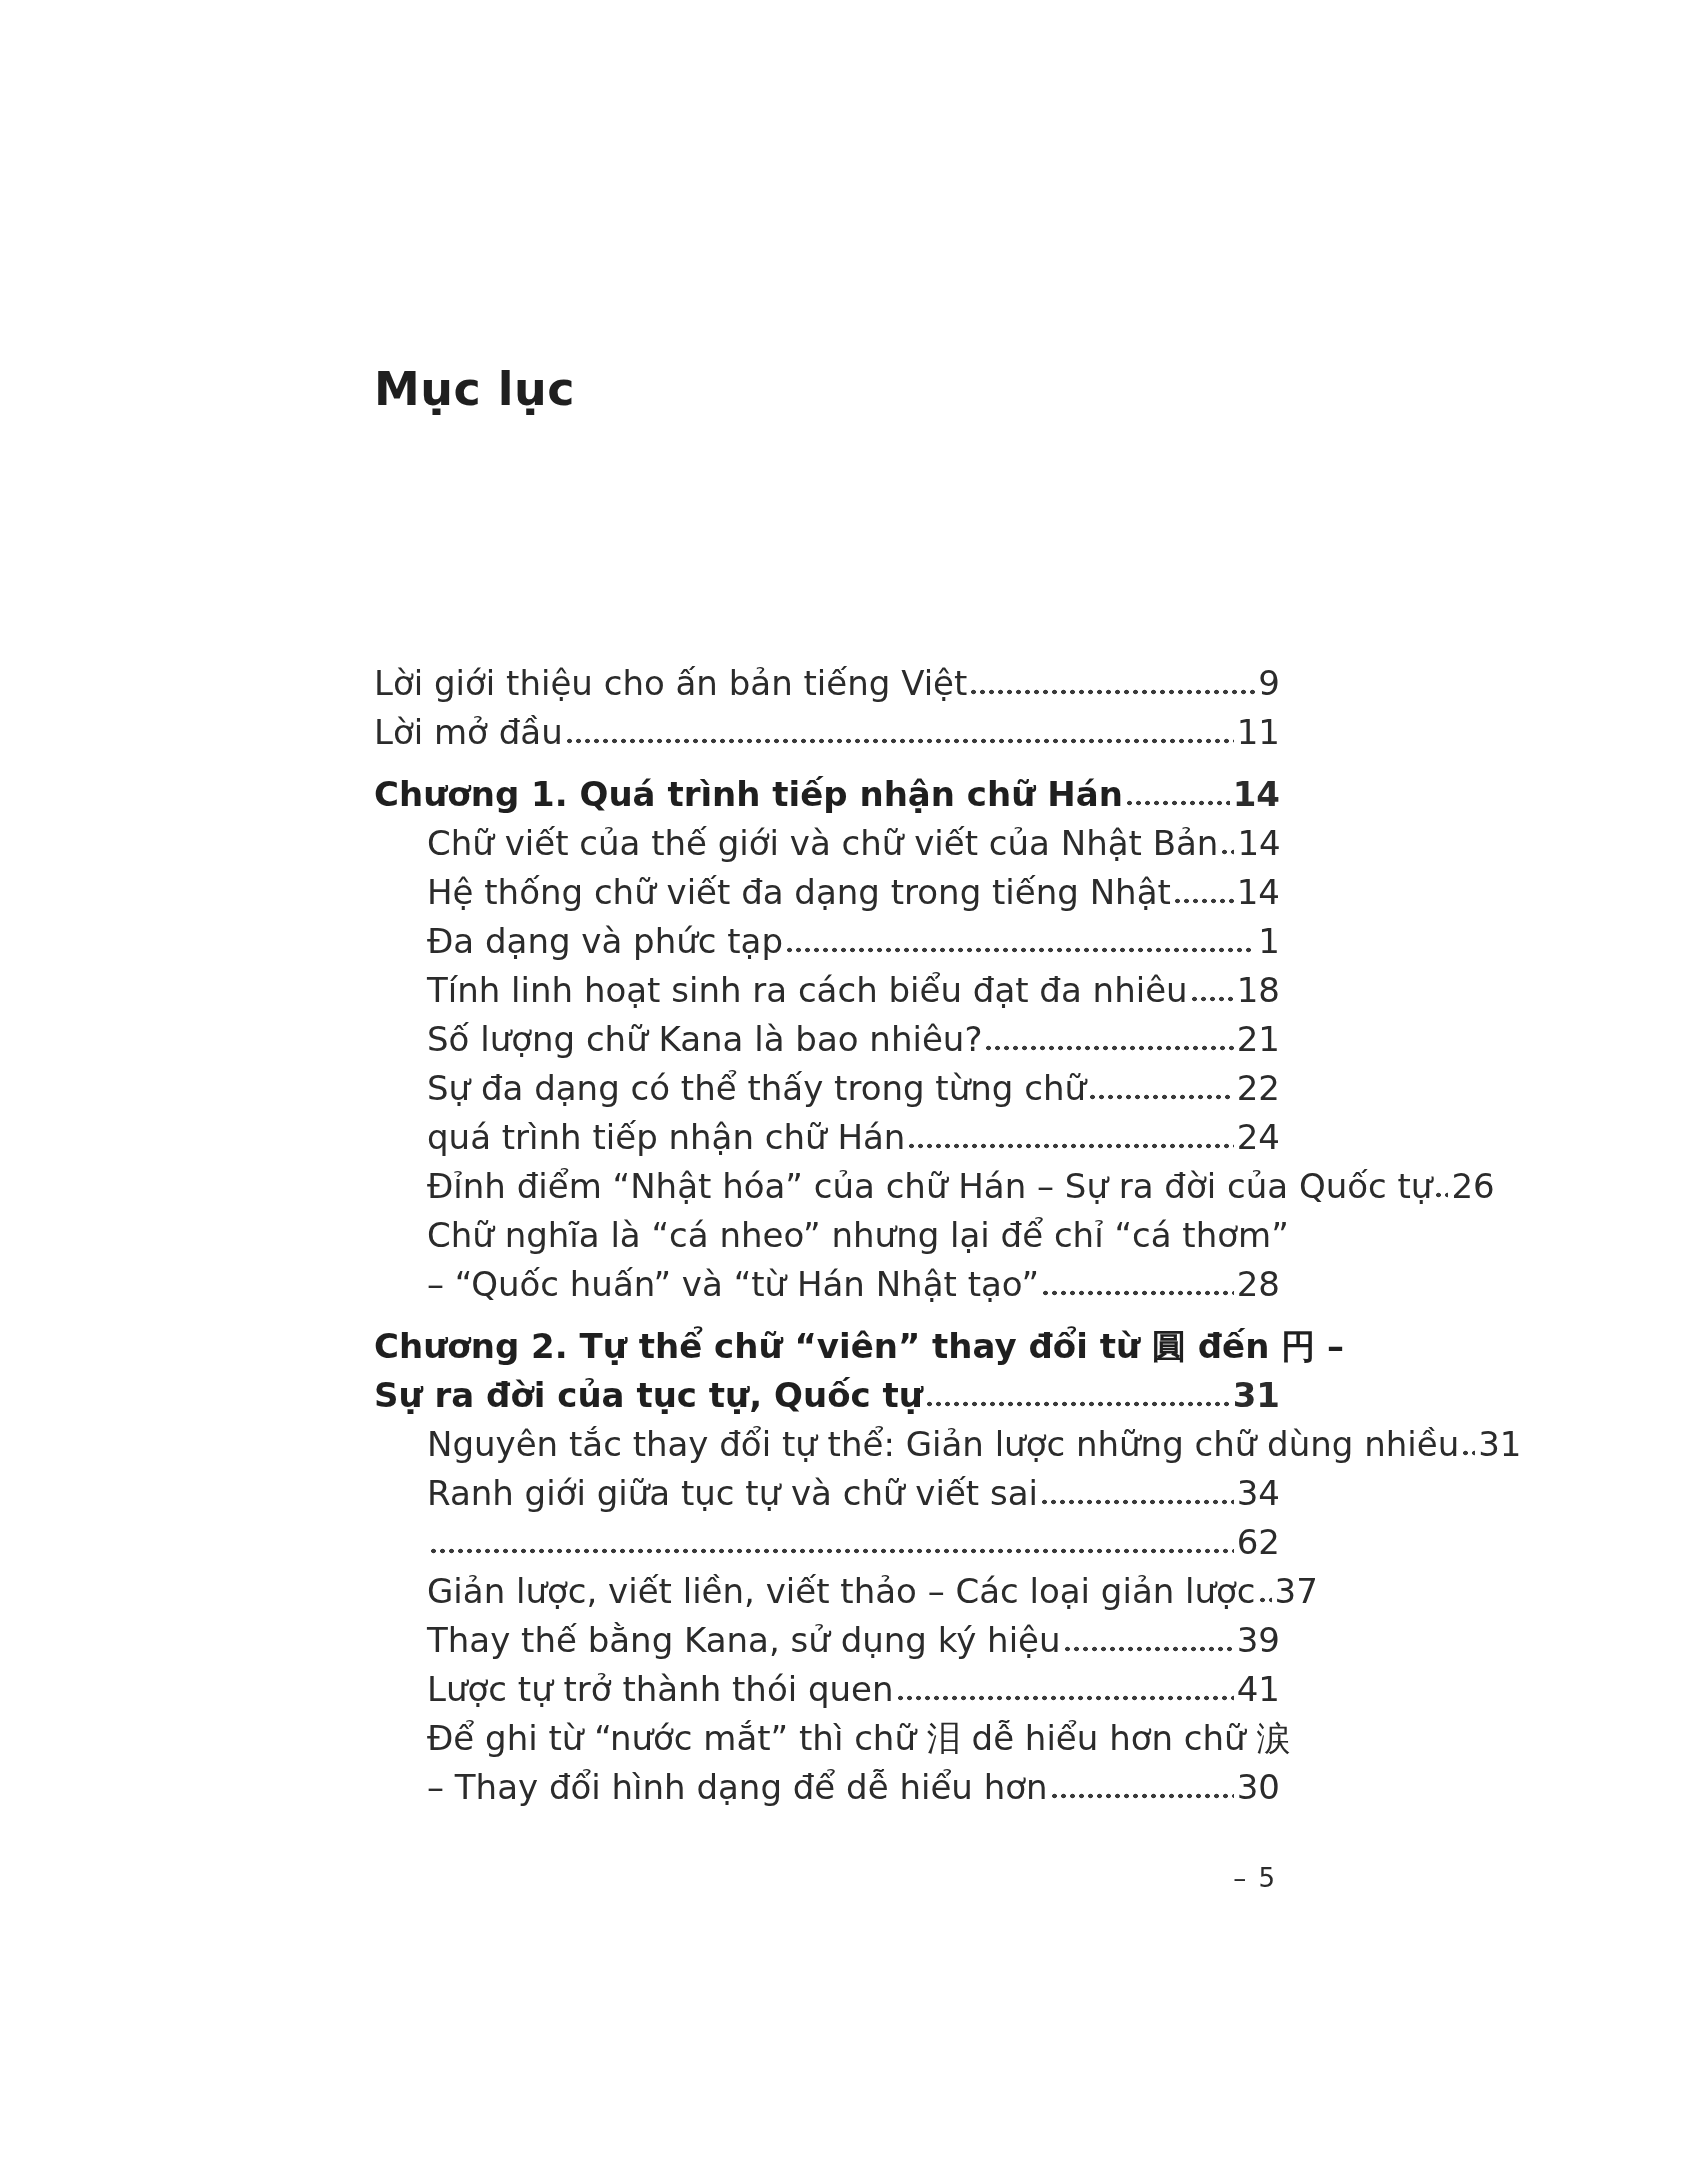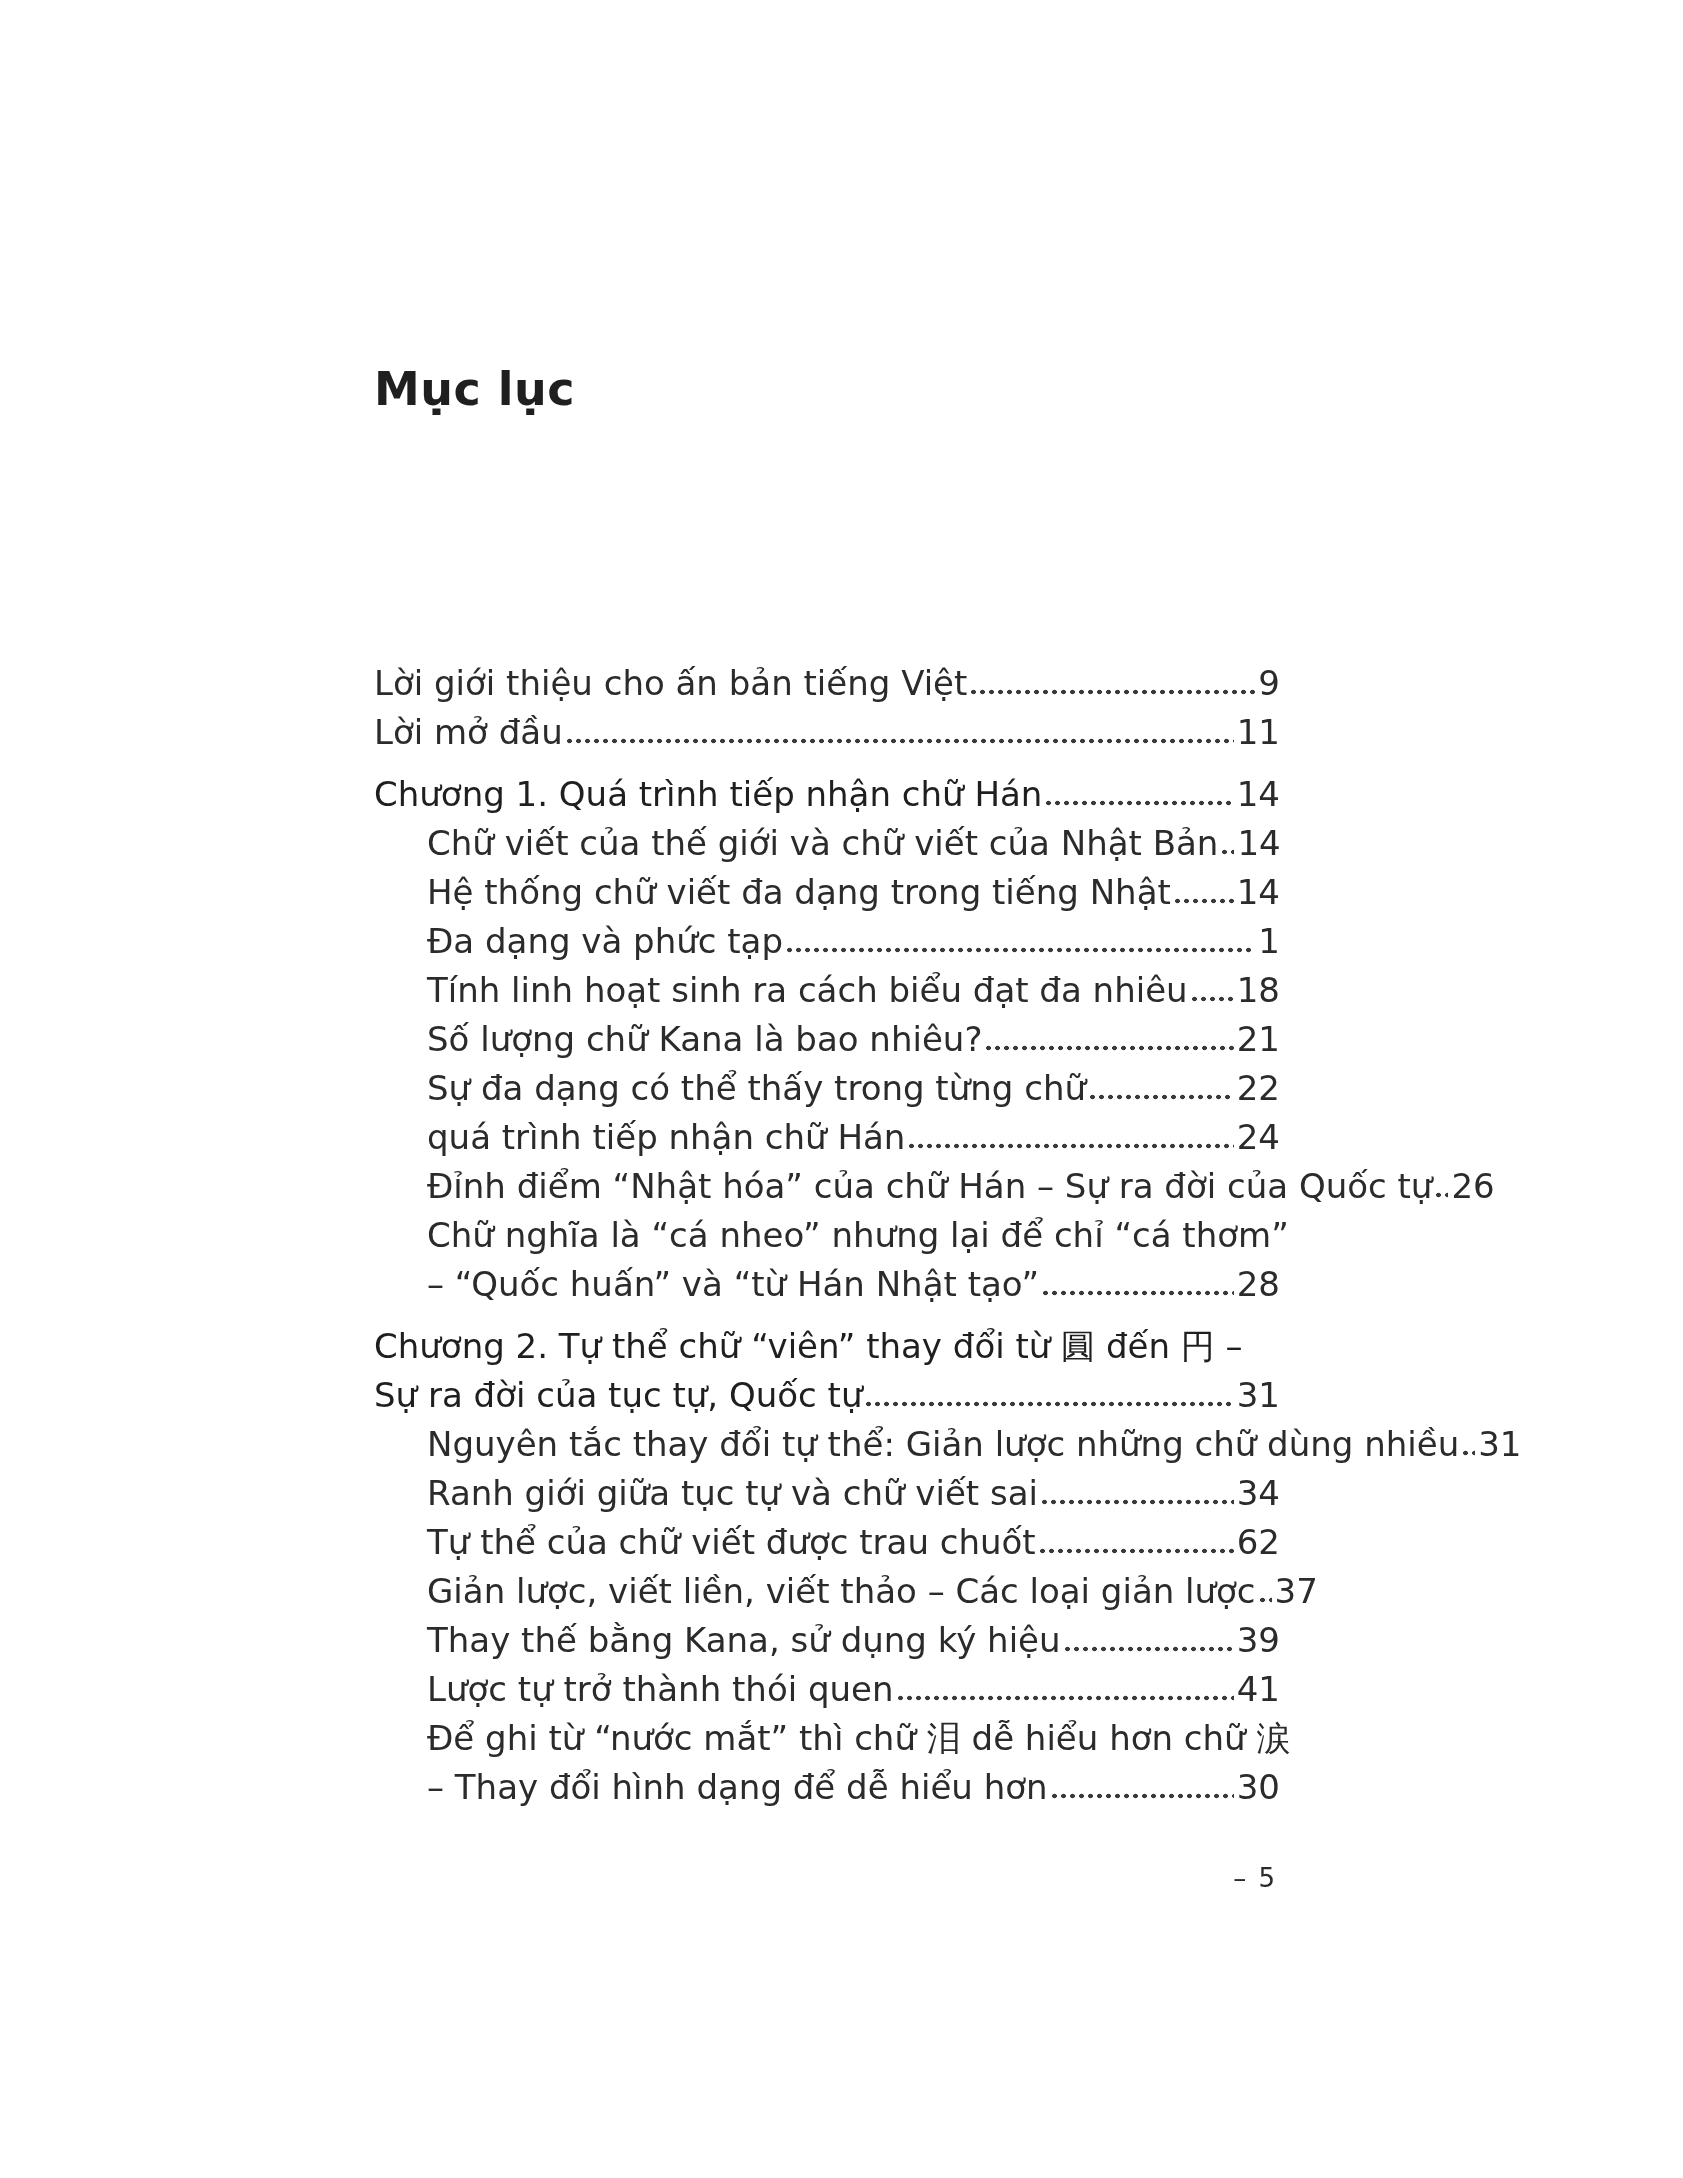--- a/index.html
+++ b/index.html
@@ -22,21 +22,21 @@
   }
   .toc {
     position:absolute;
     left:374px; top:659px;
     width:906px;
     font-size:34px;
   }
   .row { display:flex; align-items:baseline; line-height:49px; }
   .line { line-height:49px; }
   .sub { padding-left:53px; }
-  .chapter { font-weight:normal; color:#1f1f1f; margin-top:13px; }
+  .chapter { font-weight:bold; color:#1f1f1f; margin-top:13px; }
   .lbl { white-space:nowrap; }
   .leader {
     flex:1 1 auto;
     min-width:12px;
     height:6px;
     margin:0 3px -3px 4px;
     background-image:radial-gradient(circle at 2.5px 3px, #3a3a3a 2.1px, rgba(0,0,0,0) 2.6px);
     background-size:9px 6px;
     background-repeat:repeat-x;
     background-position:left bottom;
@@ -153,21 +153,20 @@
       <span class="pg">31</span>
     </div>
 
     <div class="row sub">
       <span class="lbl">Ranh giới giữa tục tự và chữ viết sai</span>
       <span class="leader"></span>
       <span class="pg">34</span>
     </div>
 
     <div class="row sub">
-      <span class="lbl">Tự thể của chữ viết được trau chuốt</span>
       <span class="leader"></span>
       <span class="pg">62</span>
     </div>
 
     <div class="row sub">
       <span class="lbl">Giản lược, viết liền, viết thảo – Các loại giản lược</span>
       <span class="leader"></span>
       <span class="pg">37</span>
     </div>
 

